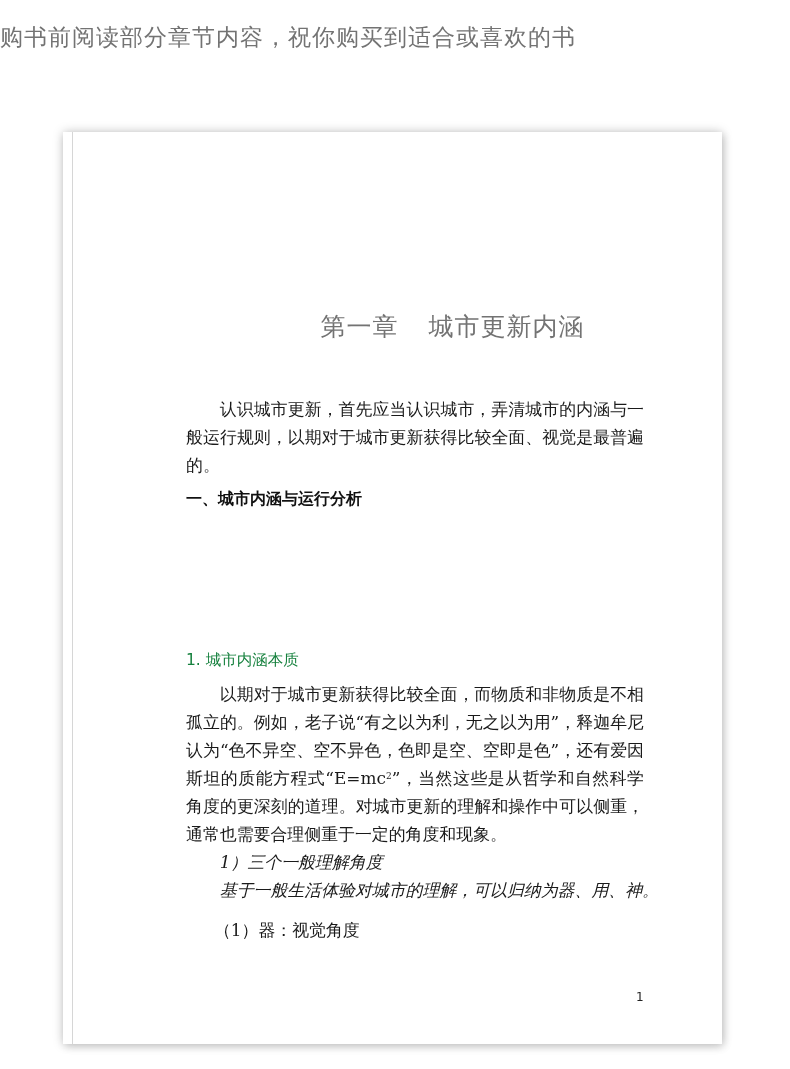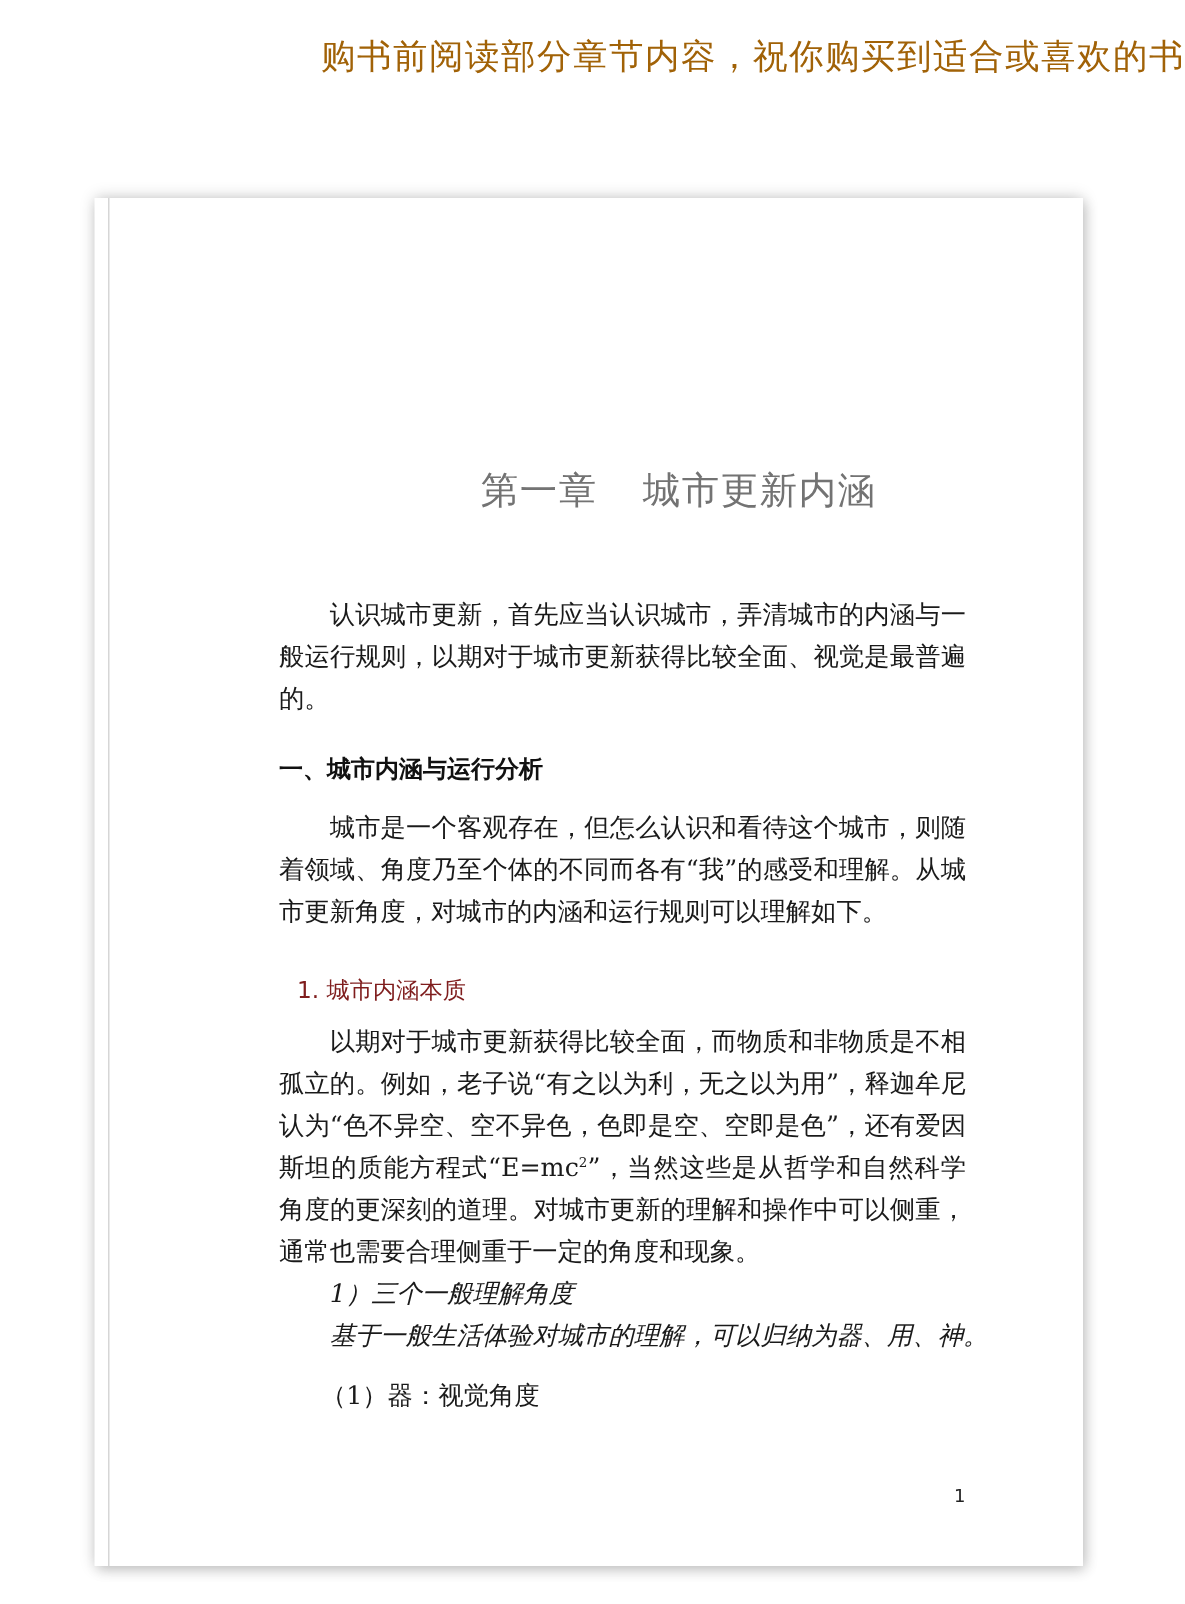--- a/index.html
+++ b/index.html
@@ -1,23 +1,23 @@
 <!DOCTYPE html>
 <html><head>
 <meta charset="utf-8">
 <style>
   html, body { margin:0; padding:0; }
   body {
     width:790px; height:1069px; background:#ffffff; position:relative; overflow:hidden;
     font-family: "DejaVu Serif", "Liberation Serif", serif; color:#1a1a1a;
   }
   .banner {
-    position:absolute; left:0; top:22px; width:790px; text-align:right;
+    position:absolute; left:0; top:22px; width:790px; text-align:left;
     font-family: "DejaVu Sans", "Liberation Sans", sans-serif;
-    font-size:23px; color:#a16207; letter-spacing:1px;
+    font-size:23px; color:#737373; letter-spacing:1px;
   }
   .page {
     position:absolute; left:63px; top:132px; width:659px; height:912px;
     background:#ffffff;
     box-shadow: 0 0 10px rgba(0,0,0,0.22), 2px 3px 8px rgba(0,0,0,0.12);
   }
   .binding {
     position:absolute; left:9px; top:0; width:1px; height:100%; background:#d6d6d6;
   }
   .chapter-title {
@@ -26,21 +26,21 @@
   }
   .chapter-title .gap { display:inline-block; width:30px; }
   .block { position:absolute; left:123px; width:458px; font-size:16.9px; line-height:28px; }
   .p { text-indent:2em; text-align:justify; margin:0; }
   .h1 {
     position:absolute; left:123px; font-family:"DejaVu Sans","Liberation Sans",sans-serif;
     font-size:16px; font-weight:bold; color:#111;
   }
   .h2 {
     position:absolute; left:123px; font-family:"DejaVu Sans","Liberation Sans",sans-serif;
-    font-size:15.5px; color:#7f1d1d;margin-left:12px;
+    font-size:15.5px; color:#15803d;
   }
   .line { white-space:nowrap; }
   .ind { padding-left:2em;font-style:italic; }
   .ind-s { padding-left:1.65em;margin-top:12px; }
   .formula { }
   sup { font-size:9px; vertical-align:top; position:relative; top:-2px; }
   .pagenum {
     position:absolute; left:573px; top:858px; font-family:"DejaVu Sans","Liberation Sans",sans-serif;
     font-size:12px; color:#222;
   }
@@ -52,25 +52,22 @@
 
 <div class="page">
   <div class="binding"></div>
 
   <div class="chapter-title"><span>第一章</span><span class="gap"></span><span>城市更新内涵</span></div>
 
   <div class="block" style="top:263px;">
     <p class="p">认识城市更新，首先应当认识城市，弄清城市的内涵与一般运行规则，以期对于城市更新获得比较全面、视觉是最普遍的。</p>
   </div>
 
-  <div class="h1" style="top:371px;">一、城市内涵与运行分析</div>
+  <div class="h1" style="top:357px;">一、城市内涵与运行分析</div>
 
-  <div class="block" style="top:405px;">
-    <p class="p">城市是一个客观存在，但怎么认识和看待这个城市，则随着领域、角度乃至个体的不同而各有“我”的感受和理解。从城市更新角度，对城市的内涵和运行规则可以理解如下。</p>
-  </div>
 
   <div class="h2" style="top:518px;">1. 城市内涵本质</div>
 
   <div class="block" style="top:548px;">
     <p class="p"><span>以期对于城市更新获得比较全面，而物质和非物质是不相孤立的。例如，老子说“有之以为利，无之以为用”，释迦牟尼认为“色不异空、空不异色，色即是空、空即是色”，还有爱因斯坦的质能方程式“</span><span class="formula"><span>E=mc</span><sup>2</sup></span><span>”，当然这些是从哲学和自然科学角度的更深刻的道理。对城市更新的理解和操作中可以侧重，通常也需要合理侧重于一定的角度和现象。</span></p>
   </div>
 
   <div class="block" style="top:716px;">
     <div class="line ind">1）三个一般理解角度</div>
     <div class="line ind">基于一般生活体验对城市的理解，可以归纳为器、用、神。</div>

